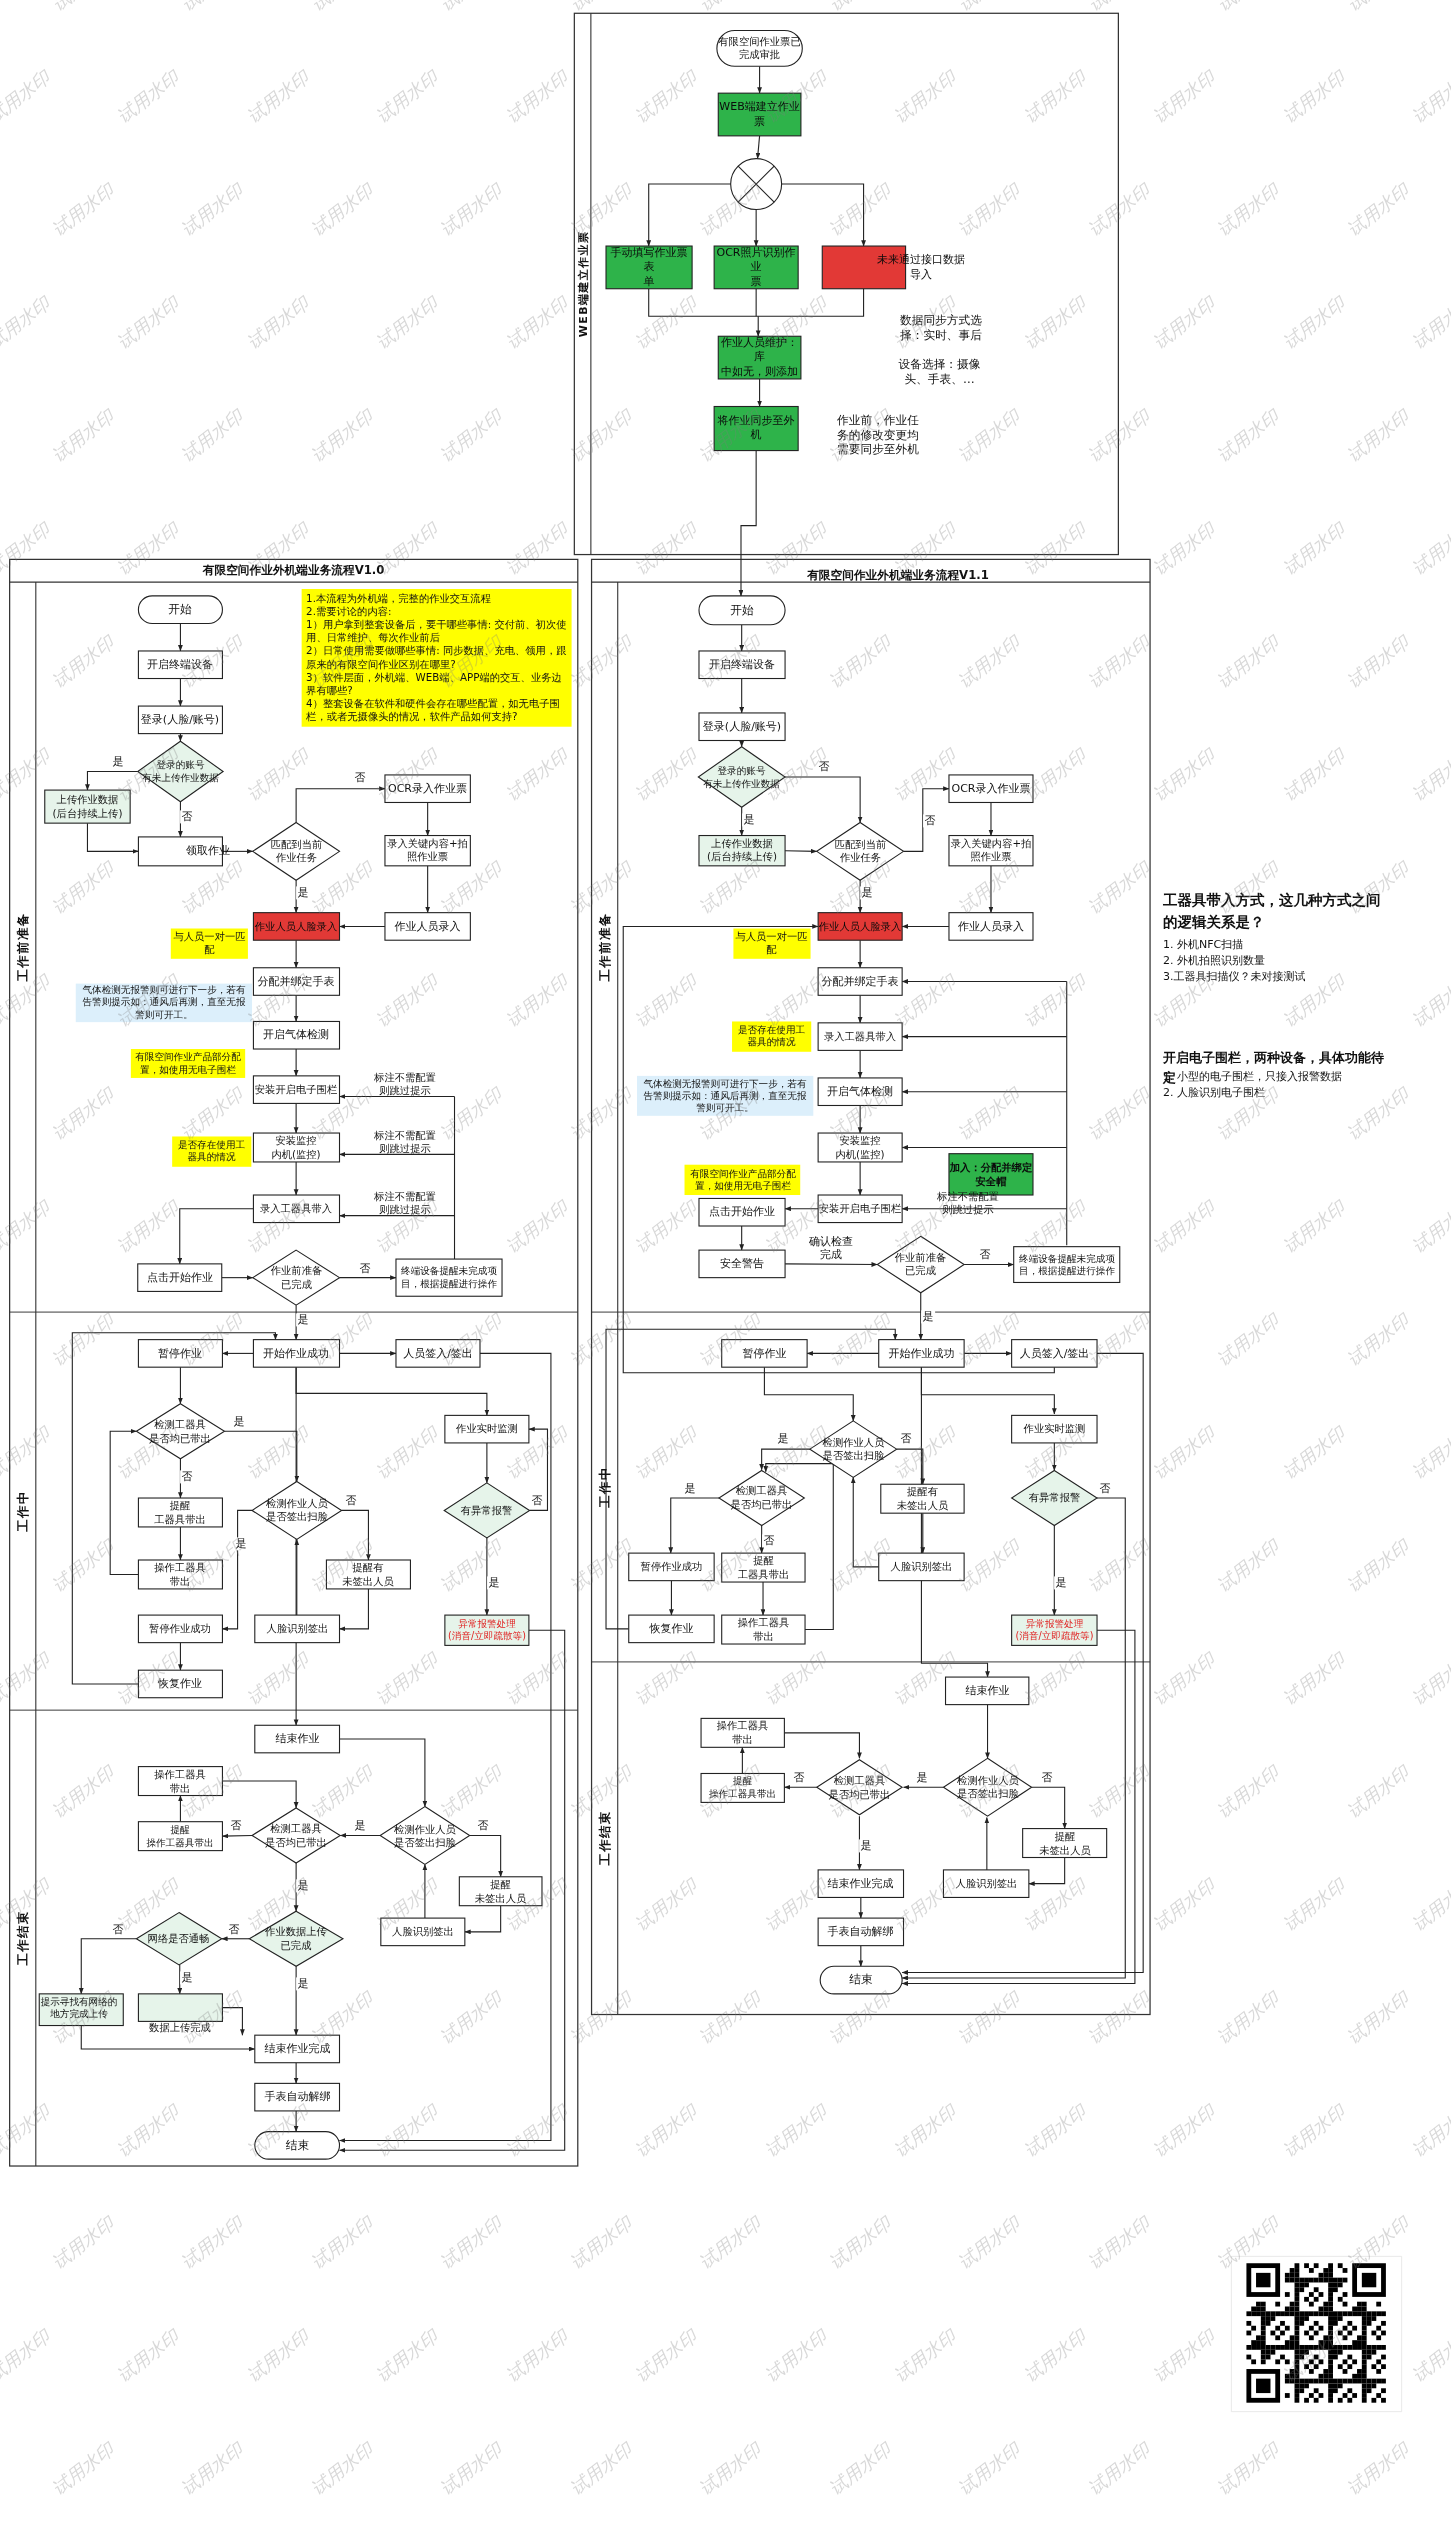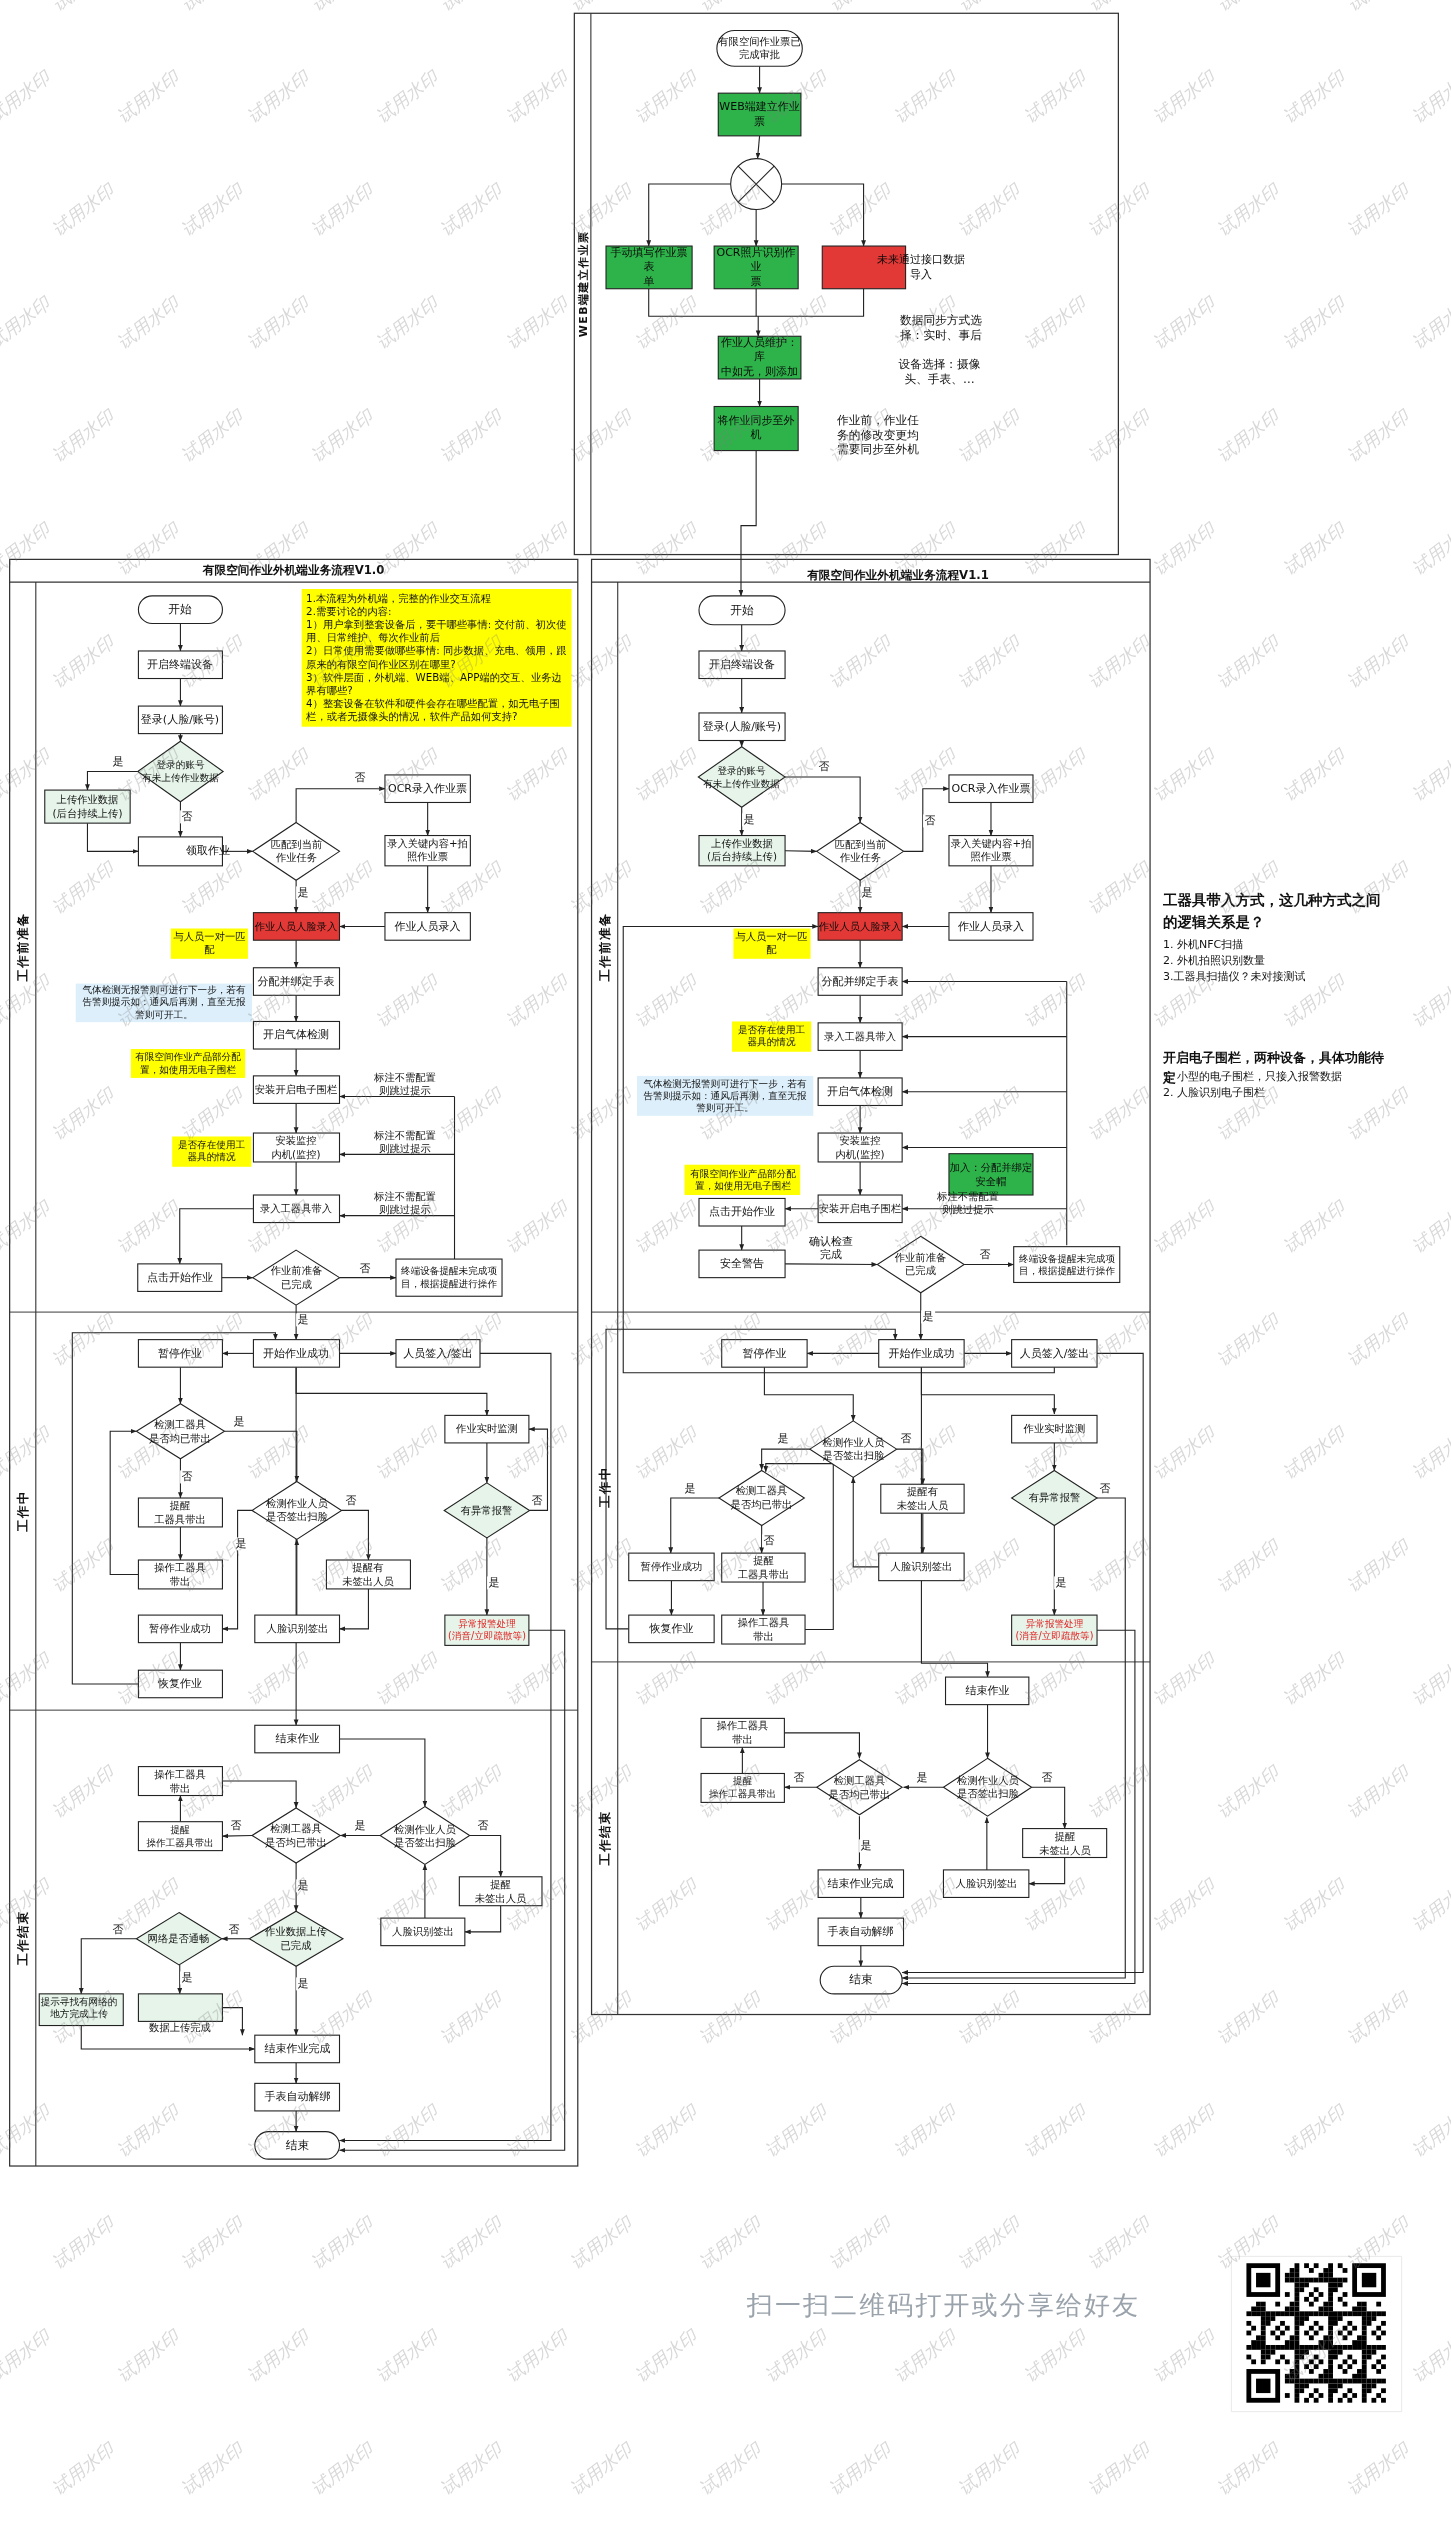--- a/index.html
+++ b/index.html
@@ -465,21 +465,21 @@
       <div class="nodetext" style="left: 818px; top: 968px; width: 84px; height: 27.5px; font-size: 11px;">分配并绑定手表</div>
       <div class="nodetext" style="left: 732px; top: 1021px; width: 79px; height: 30px; font-size: 9.6px;">是否存在使用工
 器具的情况</div>
       <div class="nodetext" style="left: 818px; top: 1023px; width: 84px; height: 27.5px; font-size: 10.3px;">录入工器具带入</div>
       <div class="nodetext" style="left: 637px; top: 1076px; width: 176px; height: 40px; font-size: 9.6px;">气体检测无报警则可进行下一步，若有
 告警则提示如：通风后再测，直至无报
 警则可开工。</div>
       <div class="nodetext" style="left: 818px; top: 1078px; width: 84px; height: 27.5px; font-size: 11px;">开启气体检测</div>
       <div class="nodetext" style="left: 818px; top: 1133px; width: 84px; height: 29px; font-size: 10.3px;">安装监控
 内机(监控)</div>
-      <div class="nodetext" style="left: 949px; top: 1154px; width: 84px; height: 41px; font-size: 10.3px; color: rgb(11, 11, 11); font-weight: 400;">加入：分配并绑定
+      <div class="nodetext" style="left: 949px; top: 1154px; width: 84px; height: 41px; font-size: 10.3px; color: rgb(11, 11, 11); font-weight: 700;">加入：分配并绑定
 安全帽</div>
       <div class="nodetext" style="left: 685px; top: 1165px; width: 116px; height: 30px; font-size: 9.6px;">有限空间作业产品部分配
 置，如使用无电子围栏</div>
       <div class="nodetext" style="left: 818px; top: 1195px; width: 84px; height: 27.5px; font-size: 10.3px;">安装开启电子围栏</div>
       <div class="nodetext" style="left: 923px; top: 1189px; width: 90px; height: 27.5px; font-size: 10.3px;">标注不需配置
 则跳过提示</div>
       <div class="nodetext" style="left: 699px; top: 1198px; width: 86px; height: 27.5px; font-size: 11px;">点击开始作业</div>
       <div class="nodetext" style="left: 699px; top: 1250px; width: 86px; height: 27.5px; font-size: 11px;">安全警告</div>
       <div class="nodetext" style="left: 877px; top: 1236px; width: 87px; height: 56px; font-size: 10.3px;">作业前准备
 已完成</div>
@@ -525,21 +525,20 @@
       <div class="sidenote" style="left: 1163px; top: 937px; width: 207px; font-size: 11px;">1. 外机NFC扫描
 2. 外机拍照识别数量
 3.工器具扫描仪？未对接测试</div>
       <div class="sidenote h" style="left: 1163px; top: 1048px; width: 227px; font-size: 13px;">开启电子围栏，两种设备，具体功能待定</div>
       <div class="sidenote" style="left: 1163px; top: 1069px; width: 214px; font-size: 11px;">1. 小型的电子围栏，只接入报警数据
 2. 人脸识别电子围栏</div>
     </div>
 </div>
 
 <div id="banner">
-  <div id="banner-subtitle">扫一扫二维码打开或分享给好友</div>
 </div>
 <div id="qr"><svg width="169" height="154" viewBox="0 0 246 224">
       <rect x="21" y="79" width="7" height="7" fill="#000"></rect>
       <rect x="21" y="93" width="7" height="7" fill="#000"></rect>
       <rect x="21" y="107" width="7" height="7" fill="#000"></rect>
       <rect x="21" y="128" width="7" height="7" fill="#000"></rect>
       <rect x="21" y="142" width="7" height="7" fill="#000"></rect>
       <rect x="28" y="72" width="7" height="7" fill="#000"></rect>
       <rect x="28" y="79" width="7" height="7" fill="#000"></rect>
       <rect x="28" y="100" width="7" height="7" fill="#000"></rect>

